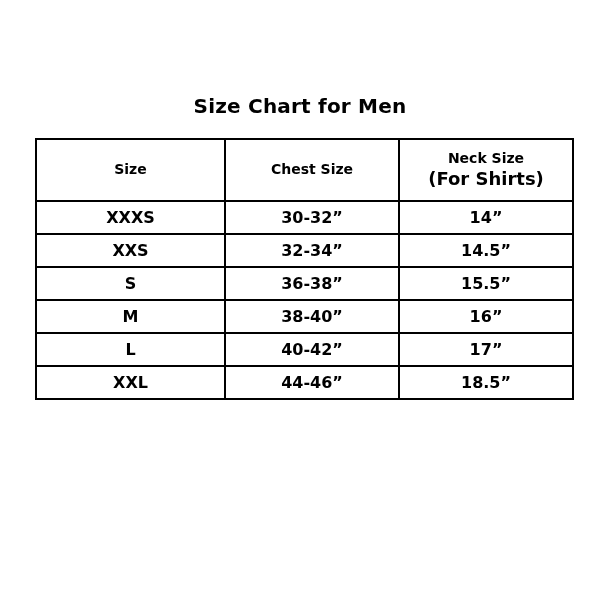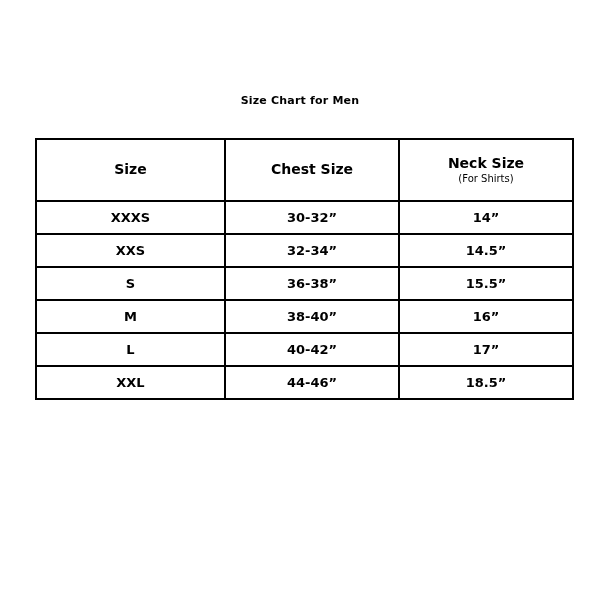--- a/index.html
+++ b/index.html
@@ -19,57 +19,57 @@
     height: 600px;
     position: relative;
     box-sizing: border-box;
   }
   .chart-title {
     position: absolute;
     top: 94px;
     left: 0;
     width: 600px;
     text-align: center;
-    font-size: 11px;
+    font-size: 20px;
     font-weight: bold;
     letter-spacing: 0.2px;
   }
   .size-table {
     position: absolute;
     top: 138px;
     left: 35px;
     width: 531px;
     border-collapse: collapse;
     table-layout: fixed;
     padding-left: 17px;
   }
   .size-table td,
   .size-table th {
     border: 2px solid #000000;
     text-align: center;
     vertical-align: middle;
-    font-size: 13px;
+    font-size: 16px;
     font-weight: bold;
     padding: 0;
   }
   .size-table thead th {
     height: 60px;
     font-size: 14px;
     line-height: 1.25;
   }
   .size-table tbody td {
     height: 31px;
   }
   .col-size { width: 187px; }
   .col-chest { width: 172px; margin-top: 40px; }
   .col-neck { width: 172px; margin-left: 44px; }
   .head-sub {
     display: block;
-    font-size: 10px;
-    font-weight: normal;
+    font-size: 18px;
+    font-weight: bold;
   }
 </style>
 </head>
 <body>
 
 <div class="page">
 
   <div class="chart-title">Size Chart for Men</div>
 
   <table class="size-table">

